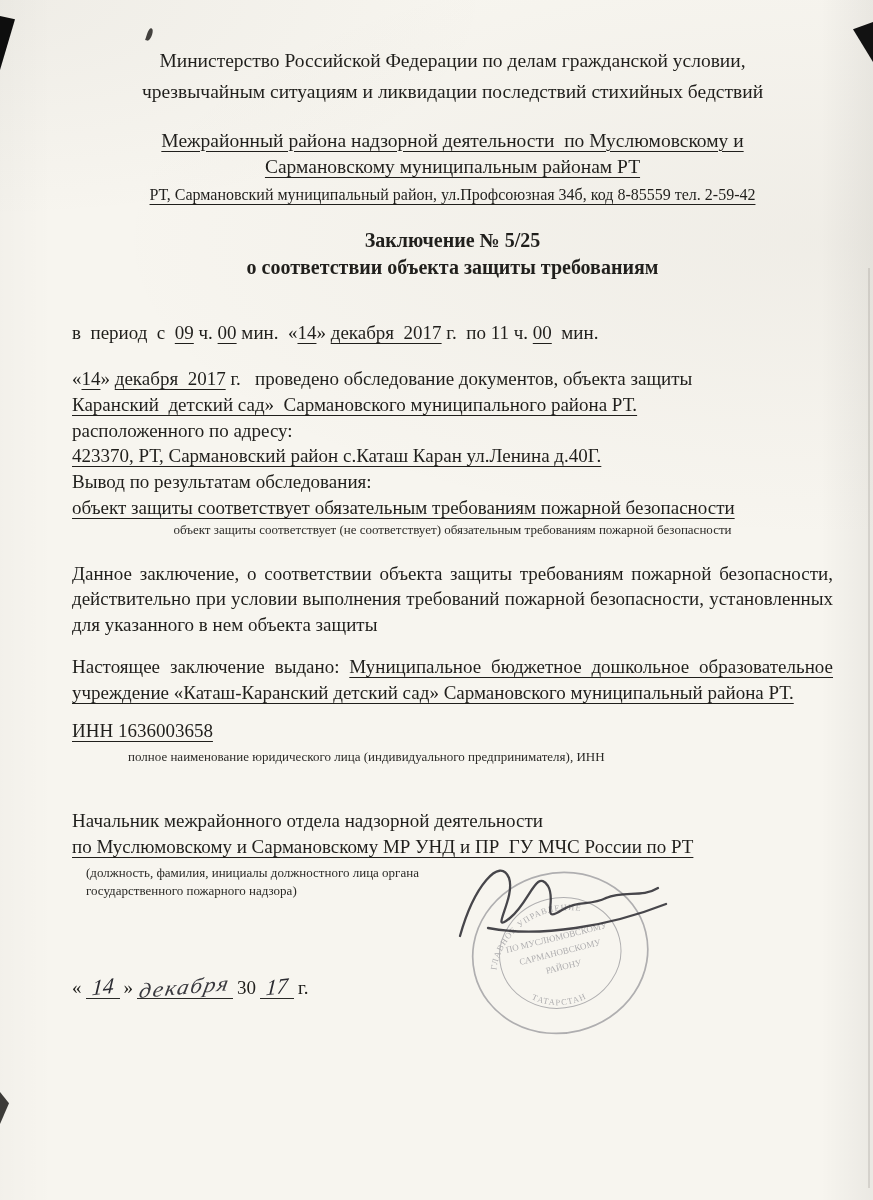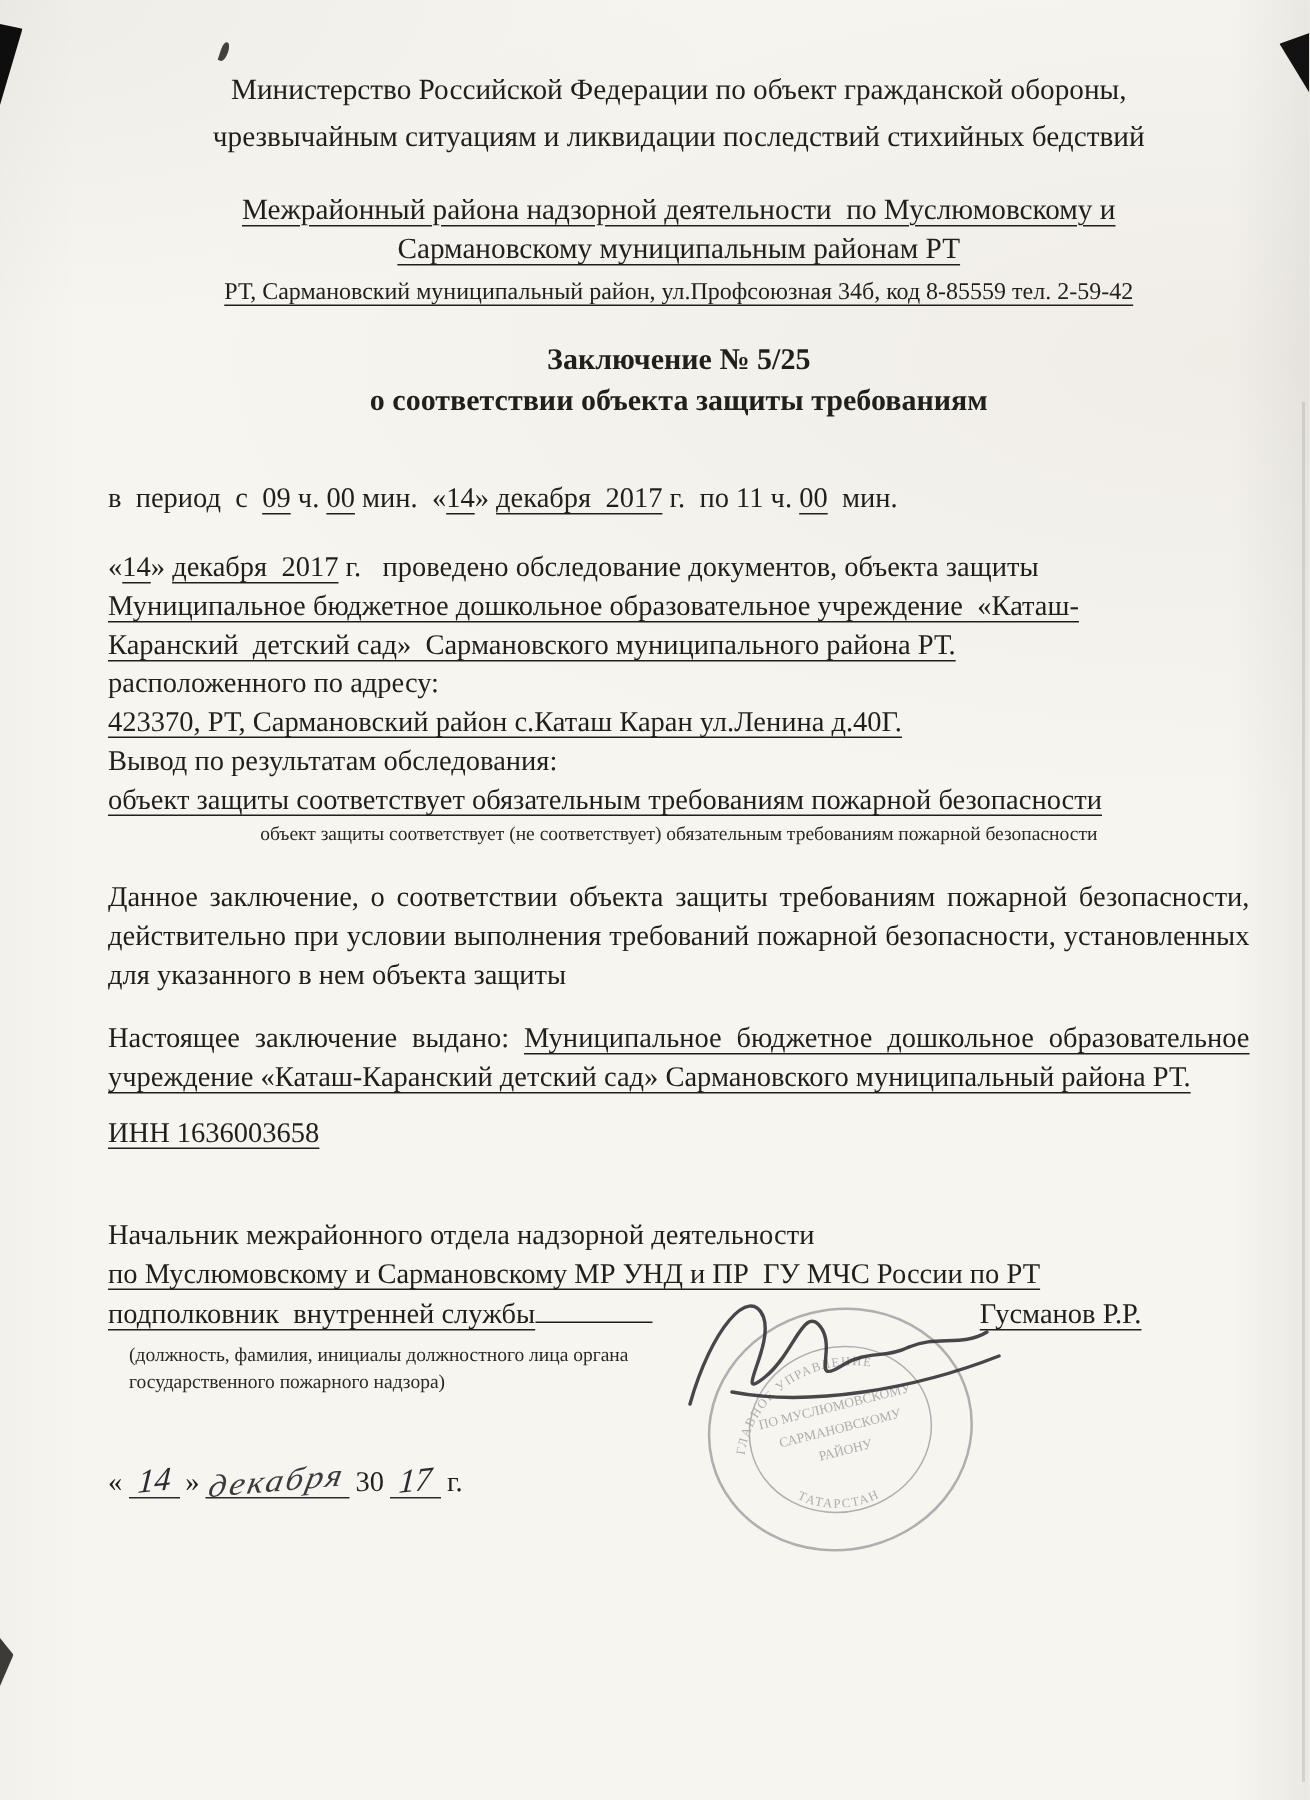--- a/index.html
+++ b/index.html
@@ -64,60 +64,55 @@
 
   <div class="artifact corner-tl"></div>
   <div class="artifact corner-tr"></div>
   <div class="artifact mark-bl"></div>
   <div class="artifact edge-right"></div>
   <div class="artifact mark-comma"></div>
 
   <div class="content">
 
     <div class="center ministry">
-      <div>Министерство Российской Федерации по объект гражданской обороны,</div>
+      <div>Министерство Российской Федерации по делам гражданской условии,</div>
       <div>чрезвычайным ситуациям и ликвидации последствий стихийных бедствий</div>
     </div>
 
     <div class="center dept">
       <div class="u pre">Межрайонный района надзорной деятельности  по Муслюмовскому и</div>
       <div class="u">Сармановскому муниципальным районам РТ</div>
       <div class="u contact">РТ, Сармановский муниципальный район, ул.Профсоюзная 34б, код 8-85559 тел. 2-59-42</div>
     </div>
 
     <div class="center title-block b">
       <div>Заключение № 5/25</div>
       <div>о соответствии объекта защиты требованиям</div>
     </div>
 
     <div class="line mt-lg pre"><span>в  период  с  </span><span class="u">09</span><span> ч. </span><span class="u">00</span><span> мин.  «</span><span class="u">14</span><span>» </span><span class="u">декабря  2017</span><span> г.  по 11 ч. </span><span class="u">00</span><span>  мин.</span></div>
 
     <div class="line mt-md pre"><span>«</span><span class="u">14</span><span>» </span><span class="u">декабря  2017</span><span> г.   проведено обследование документов, объекта защиты</span></div>
 
-    <div class="line u pre">Муниципальное бюджетное дошкольное образовательное учреждение  «Каташ-</div>
     <div class="line u pre">Каранский  детский сад»  Сармановского муниципального района РТ.</div>
     <div class="line">расположенного по адресу:</div>
     <div class="line u">423370, РТ, Сармановский район с.Каташ Каран ул.Ленина д.40Г.</div>
     <div class="line">Вывод по результатам обследования:</div>
     <div class="line u">объект защиты соответствует обязательным требованиям пожарной безопасности</div>
     <div class="center small">объект защиты соответствует (не соответствует) обязательным требованиям пожарной безопасности</div>
 
     <div class="para">Данное  заключение,  о  соответствии  объекта  защиты  требованиям  пожарной безопасности,  действительно  при  условии  выполнения  требований  пожарной безопасности, установленных для указанного в нем объекта защиты</div>
 
     <div class="para2"><span>Настоящее заключение выдано: </span><span class="u">Муниципальное бюджетное дошкольное образовательное учреждение  «Каташ-Каранский  детский сад»  Сармановского муниципальный района РТ.</span></div>
 
     <div class="line u mt-sm">ИНН 1636003658</div>
+    <div class="small note-indent1">полное наименование юридического лица (индивидуального предпринимателя), ИНН</div>
 
     <div class="line mt-lg" style="margin-top:42px;">Начальник межрайонного отдела  надзорной деятельности</div>
     <div class="line u pre">по Муслюмовскому и Сармановскому МР УНД и ПР  ГУ МЧС России по РТ</div>
-    <div class="officer-row">
-      <span class="u pre">подполковник  внутренней службы</span>
-      <span class="blank-seg"></span>
-      <span class="u name-right">Гусманов Р.Р.</span>
-    </div>
     <div class="small note-indent2">(должность, фамилия, инициалы должностного лица органа</div>
     <div class="small note-indent2 note-indent3" style="margin-top:1px;">государственного пожарного надзора)</div>
 
   </div>
 
   <div class="stamp-wrap">
     <svg width="250" height="215" viewBox="0 0 250 215">
       <defs>
         <path id="arcTop" d="M 62 120 A 70 64 0 0 1 198 120"></path>
         <path id="arcBot" d="M 75 128 A 58 54 0 0 0 185 128"></path>

